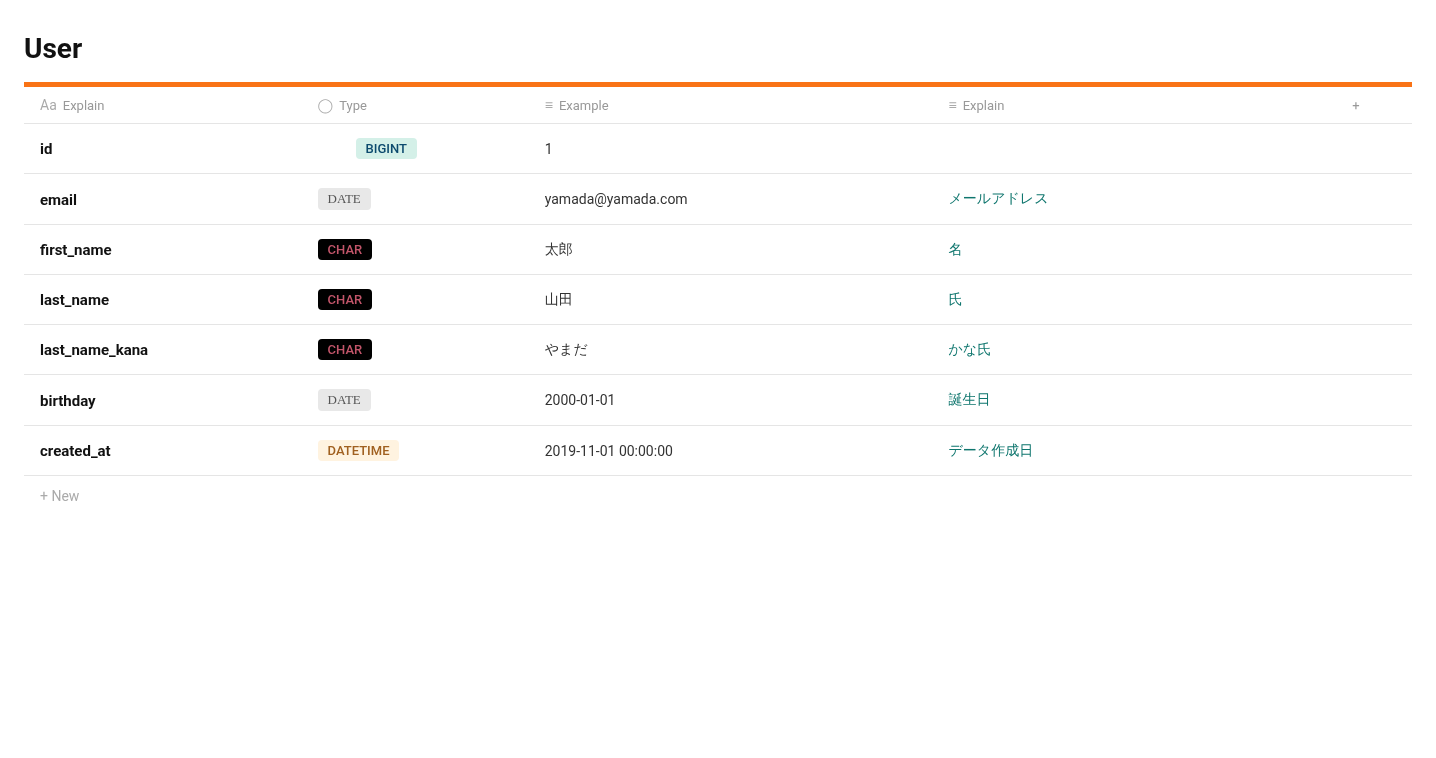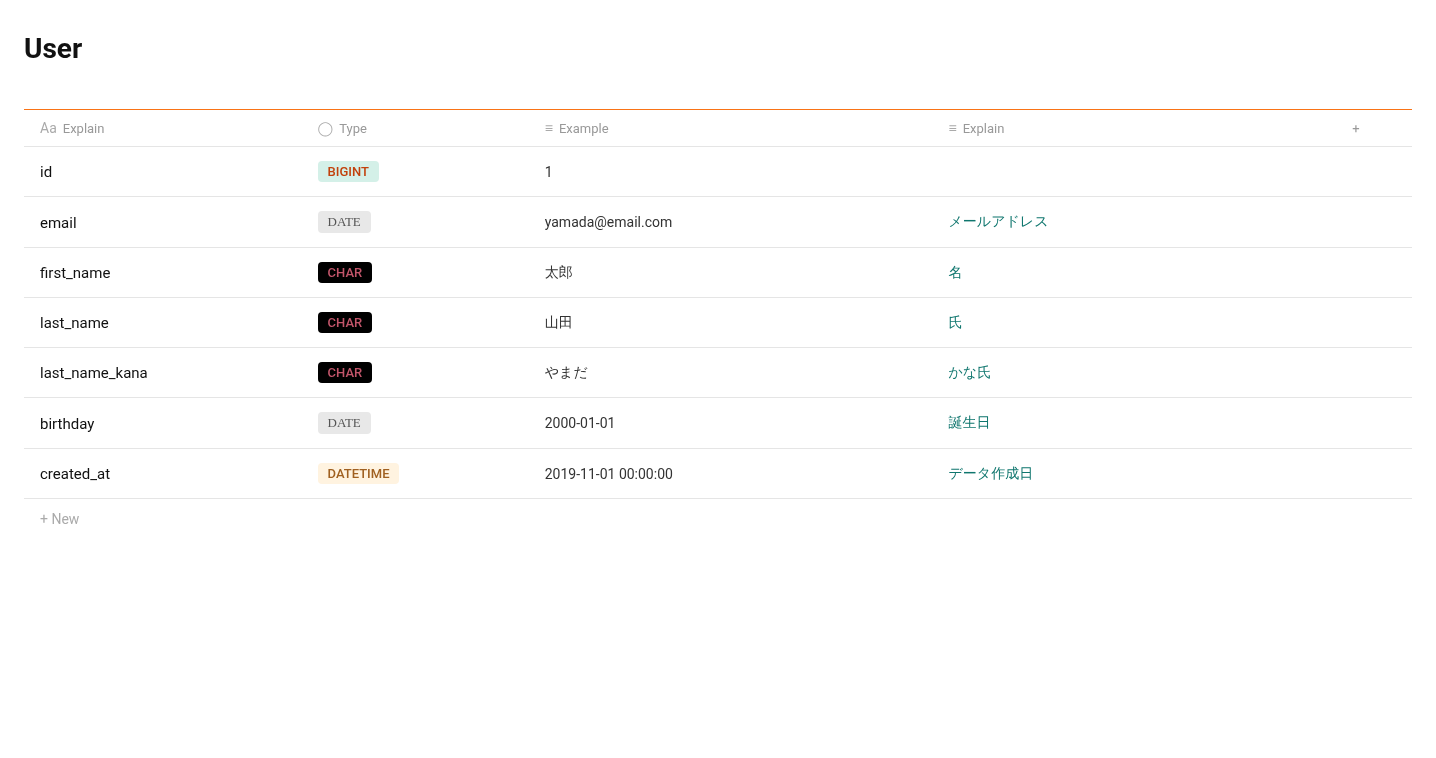--- a/index.html
+++ b/index.html
@@ -11,28 +11,28 @@
     body {
       font-family: -apple-system, BlinkMacSystemFont, 'Segoe UI', Roboto, sans-serif;
       background: #ffffff;
       color: #1a1a1a;
       padding: 32px 24px;
     }
 
     .page-title {
       font-size: 28px;
       font-weight: 700;
-      margin-bottom: 44px;
+      margin-bottom: 17px;
       color: #111111;
     }
 
     .table-container {
       width: 100%;
       border-collapse: collapse;
-      border-top: 1px solid #f97316;
+      border-top: 5px solid #f97316;
     }
 
     .table-container th,
     .table-container td {
       border-bottom: 1px solid #e5e5e5;
       padding: 14px 16px;
       text-align: left;
       vertical-align: middle;
     }
 
@@ -71,36 +71,37 @@
       align-items: center;
       gap: 6px;
     }
 
     .th-icon {
       font-size: 14px;
       color: #aaaaaa;
     }
 
     .col-name {
-      font-weight: 400;
+      font-weight: 700;
       font-size: 15px;
       color: #111111;
     }
 
     .type-badge {
       display: inline-block;
       padding: 3px 10px;
       border-radius: 4px;
       font-size: 13px;
       font-weight: 500;
     }
 
     .badge-bigint {
       background-color: #d4f0e8;
-      color: #c2410c;
+      color: #0c4a6e;
+      margin-left: 38px;
     }
 
     .badge-date {
       background-color: #e8e8e8;
       color: #555555;
       font-family: Liberation Serif, serif;
     }
 
     .badge-char {
       background-color: #000000;
@@ -182,21 +183,21 @@
   <tr>
         <td><span class="col-name">id</span></td>
         <td><span class="type-badge badge-bigint">BIGINT</span></td>
         <td class="example-cell">1</td>
         <td class="explain-cell"></td>
         <td class="add-col"></td>
       </tr>
       <tr>
         <td><span class="col-name">email</span></td>
         <td><span class="type-badge badge-date">DATE</span></td>
-        <td class="example-cell">yamada@email.com</td>
+        <td class="example-cell">yamada@yamada.com</td>
         <td class="explain-cell">メールアドレス</td>
         <td class="add-col"></td>
       </tr>
       <tr>
         <td><span class="col-name">first_name</span></td>
         <td><span class="type-badge badge-char">CHAR</span></td>
         <td class="example-cell">太郎</td>
         <td class="explain-cell">名</td>
         <td class="add-col"></td>
       </tr>

